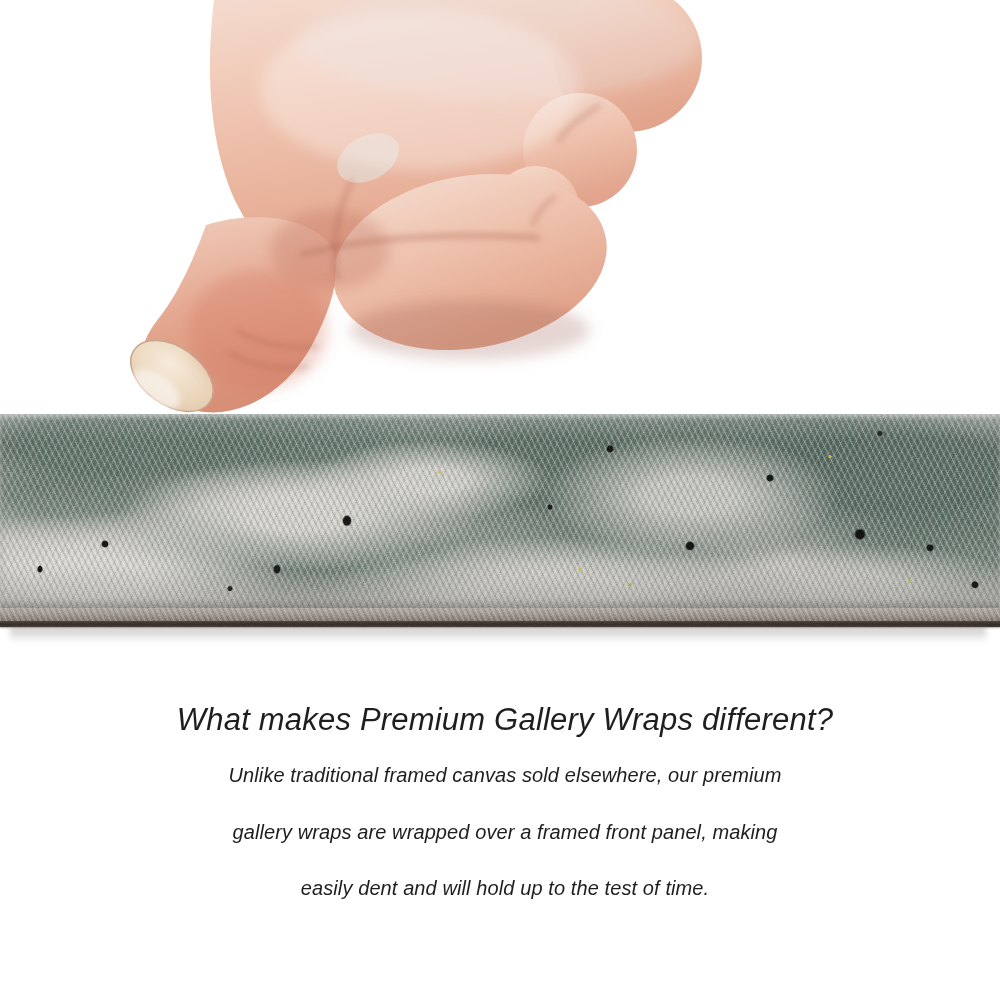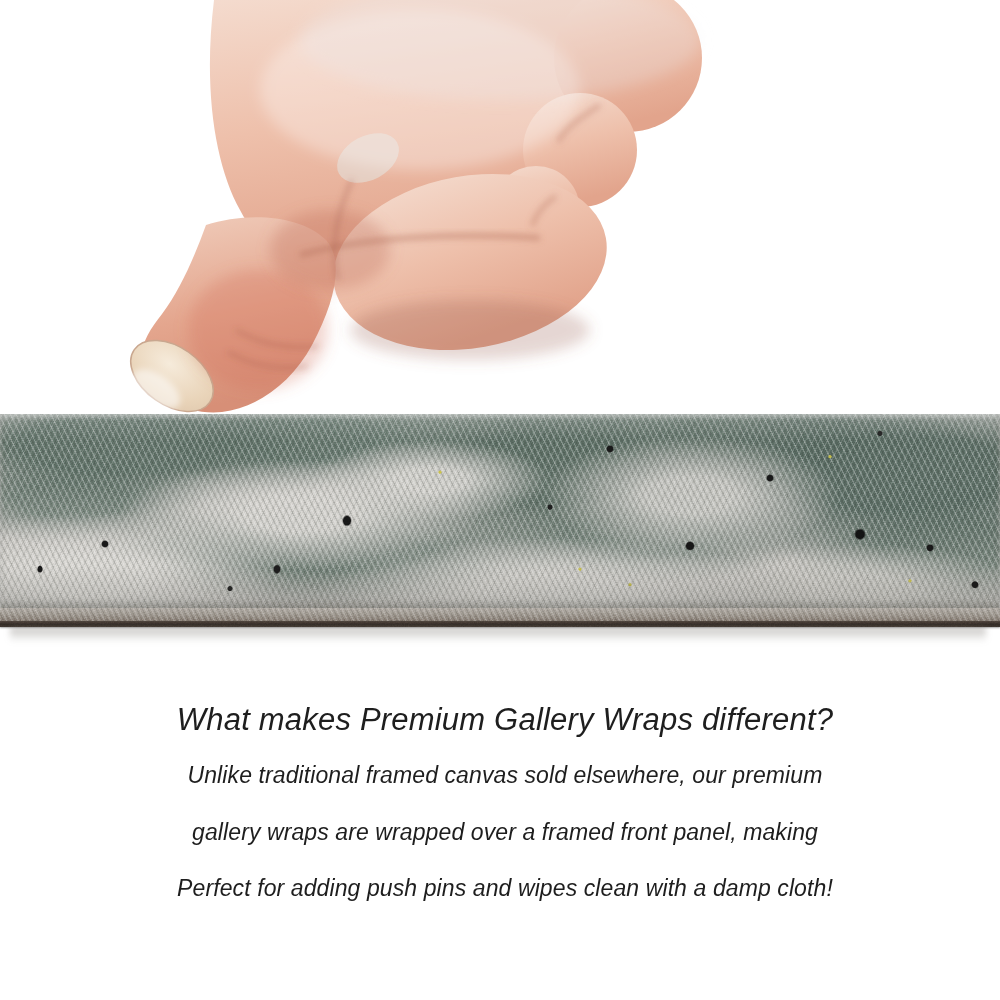--- a/index.html
+++ b/index.html
@@ -83,21 +83,21 @@
 
   
   .copy{
     position:absolute;left:10px;right:0;top:701px;
     text-align:center;font-style:italic;color:#1e1e1e;
   }
   .headline{
     margin:0 0 9px 0;font-size:31px;line-height:38px;font-weight:400;
     letter-spacing:.2px;
   }
-  .line{margin:16px;font-size:23px;line-height:40.5px;font-weight:400;letter-spacing:.1px;}
+  .line{margin:16px;font-size:20px;line-height:40.5px;font-weight:400;letter-spacing:.1px;}
 </style>
 </head>
 <body>
 
 <svg class="hand" viewBox="0 0 1000 430" aria-hidden="true">
   <defs>
     <linearGradient id="skin" x1="0" y1="0" x2="0.25" y2="1">
       <stop offset="0" stop-color="#f4dbce"></stop>
       <stop offset="0.5" stop-color="#eec0ab"></stop>
       <stop offset="1" stop-color="#e2a48c"></stop>
@@ -159,14 +159,14 @@
       <feColorMatrix type="saturate" values="0"></feColorMatrix>
     </filter>
     <rect width="1000" height="213" filter="url(#grainF)" opacity="0.5"></rect>
   </svg>
 </div>
 
 <div class="copy">
   <h2 class="headline">What makes Premium Gallery Wraps different?</h2>
   <p class="line">Unlike traditional framed canvas sold elsewhere, our premium</p>
   <p class="line">gallery wraps are wrapped over a framed front panel, making</p>
-  <p class="line">Perfect for adding push pins and wipes clean with a damp cloth!</p>
+  <p class="line">easily dent and will hold up to the test of time.</p>
 </div>
 
 </body></html>

